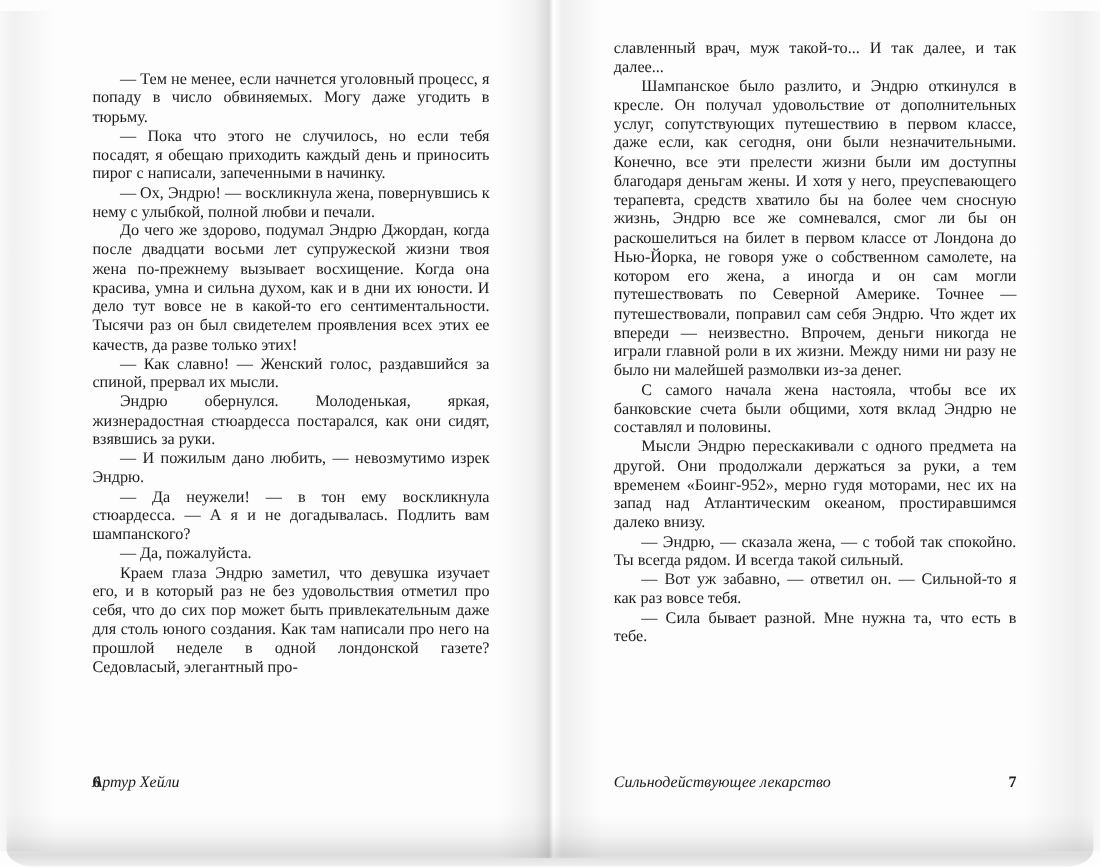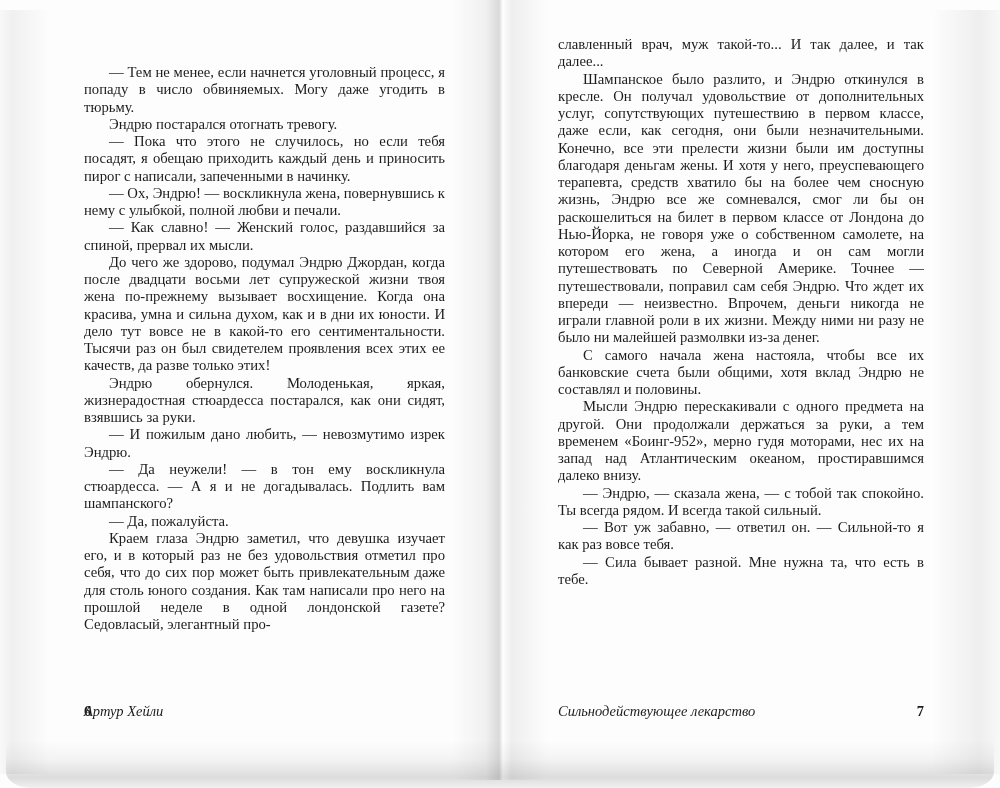--- a/index.html
+++ b/index.html
@@ -104,25 +104,24 @@
   }
 </style>
 </head>
 <body>
 
 <div class="book">
 
   <div class="page page-left">
     <div class="page-text">
       <p>— Тем не менее, если начнется уголовный процесс, я попаду в число обвиняемых. Могу даже угодить в тюрьму.</p>
-      <p>Эндрю постарался отогнать тревогу.</p>
       <p>— Пока что этого не случилось, но если тебя посадят, я обещаю приходить каждый день и приносить пирог с написали, запеченными в начинку.</p>
       <p>— Ох, Эндрю! — воскликнула жена, повернувшись к нему с улыбкой, полной любви и печали.</p>
+      <p>До чего же здорово, подумал Эндрю Джордан, когда после двадцати восьми лет супружеской жизни твоя жена по-прежнему вызывает восхищение. Когда она красива, умна и сильна духом, как и в дни их юности. И дело тут вовсе не в какой-то его сентиментальности. Тысячи раз он был свидетелем проявления всех этих ее качеств, да разве только этих!</p>
       <p>— Как славно! — Женский голос, раздавшийся за спиной, прервал их мысли.</p>
-      <p>До чего же здорово, подумал Эндрю Джордан, когда после двадцати восьми лет супружеской жизни твоя жена по-прежнему вызывает восхищение. Когда она красива, умна и сильна духом, как и в дни их юности. И дело тут вовсе не в какой-то его сентиментальности. Тысячи раз он был свидетелем проявления всех этих ее качеств, да разве только этих!</p>
       <p>Эндрю обернулся. Молоденькая, яркая, жизнерадостная стюардесса постарался, как они сидят, взявшись за руки.</p>
       <p>— И пожилым дано любить, — невозмутимо изрек Эндрю.</p>
       <p>— Да неужели! — в тон ему воскликнула стюардесса. — А я и не догадывалась. Подлить вам шампанского?</p>
       <p>— Да, пожалуйста.</p>
       <p>Краем глаза Эндрю заметил, что девушка изучает его, и в который раз не без удовольствия отметил про себя, что до сих пор может быть привлекательным даже для столь юного создания. Как там написали про него на прошлой неделе в одной лондонской газете? Седовласый, элегантный про-</p>
     </div>
     <div class="footer">
       <span class="page-num">6</span>
       <span class="running-title">Артур Хейли</span>
     </div>

